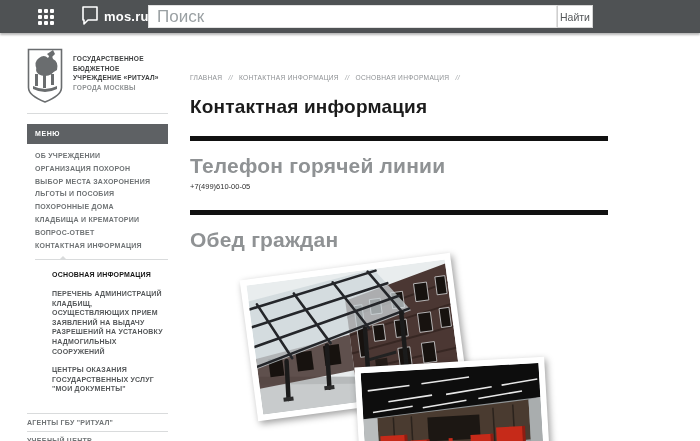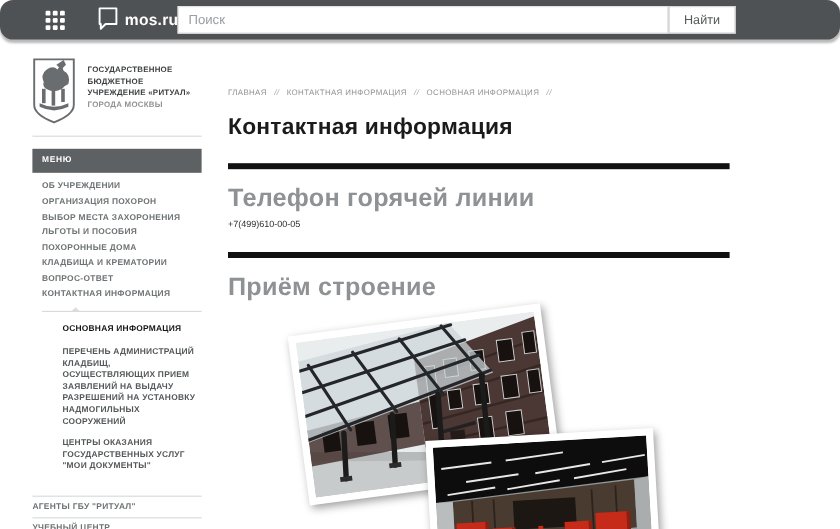--- a/index.html
+++ b/index.html
@@ -1,33 +1,33 @@
 <!DOCTYPE html>
 <html><head>
 <meta charset="utf-8">
 <style>
   * { margin:0; padding:0; box-sizing:border-box; }
   html,body { width:700px; height:441px; overflow:hidden; background:#fff;
     font-family:"Liberation Sans", sans-serif; position:relative; }
 
   
   .topbar { position:absolute; left:0; top:0; width:700px; height:33px;
-    background:#4f5254; box-shadow:0 2px 2px rgba(0,0,0,.28); z-index:50;border-radius:11px; }
+    background:#4f5254; box-shadow:0 2px 2px rgba(0,0,0,.28); z-index:50; }
   .grid-icon { position:absolute; left:38px; top:9px; width:16px; height:16px;
     display:grid; grid-template-columns:repeat(3,4px); grid-template-rows:repeat(3,4px);
     gap:2px; cursor:pointer; }
   .grid-icon i { background:#fff; border-radius:1px; }
   .mos-logo { position:absolute; left:80px; top:5px; display:flex; align-items:center;
     gap:4px; cursor:pointer; }
   .mos-logo span { color:#fff; font-size:13px; font-weight:bold; letter-spacing:.2px; }
   .search-input { position:absolute; left:148px; top:5px; width:409px; height:23px;
-    border:1px solid #e2e2e2; background:#fff; padding:0 8px; font-size:11px;
+    border:1px solid #e2e2e2; background:#fff; padding:0 8px; font-size:17px;
     color:#444; outline:none; font-family:"Liberation Sans",sans-serif; }
   .search-input::placeholder { color:#9aa0a3; }
-  .search-btn { position:absolute; left:557px; top:5px; width:56px; height:23px;
+  .search-btn { position:absolute; left:557px; top:5px; width:36px; height:23px;
     background:#fff; border:1px solid #d5d5d5; border-left:1px solid #cfcfcf;
     font-size:10.5px; color:#55585a; cursor:pointer; font-family:"Liberation Sans",sans-serif; }
 
   
   .sidebar { position:absolute; left:27px; top:48px; width:141px; }
   .org { display:flex; gap:10px; align-items:flex-start; }
   .org-text { padding-top:6px; }
   .org-text div { font-size:6.6px; font-weight:bold; color:#3d3f40;
     letter-spacing:.2px; line-height:9.5px; }
   .org-text .muted { color:#8f9294; }
@@ -161,21 +161,21 @@
 
   <h1>Контактная информация</h1>
 
   <div class="sec-bar"></div>
   <h2>Телефон горячей линии</h2>
   <div class="sec-lines">
     <div>+7(499)610-00-05</div>
   </div>
 
   <div class="sec-bar"></div>
-  <h2>Приём строение</h2>
+  <h2>Обед граждан</h2>
 </div>
 
 <div class="photo photo1">
   <svg width="200" height="130" viewBox="0 0 200 130">
     <rect width="200" height="130" fill="#e9edee"></rect>
 
     <polygon points="0,92 200,118 200,130 0,130" fill="#b7babb"></polygon>
     <polygon points="0,100 200,124 200,130 0,130" fill="#c8cbcc"></polygon>
 
     <polygon points="96,28 200,4 200,120 96,118" fill="#4b3733"></polygon>

